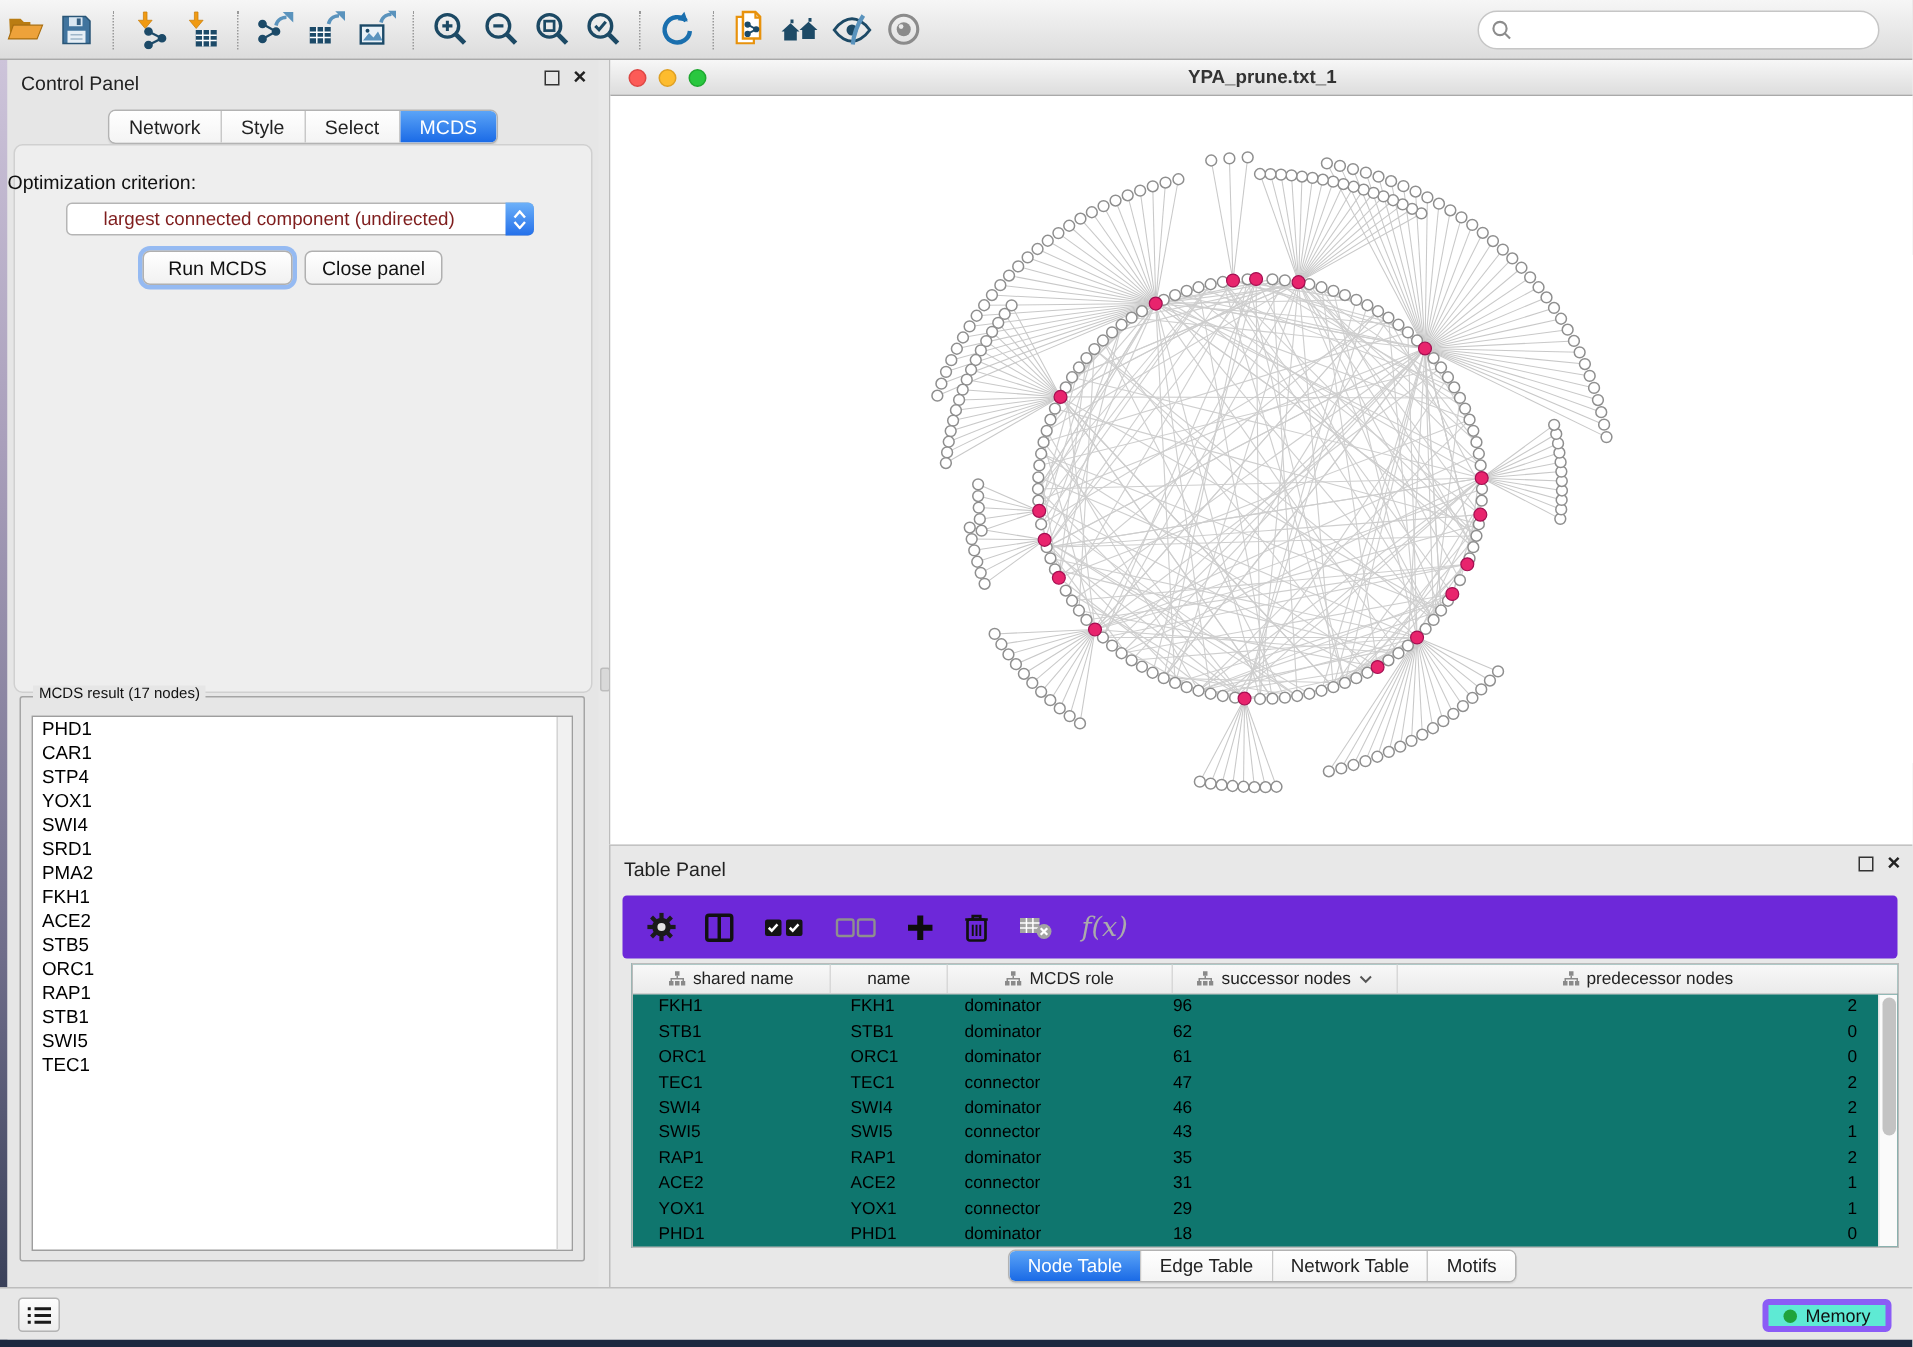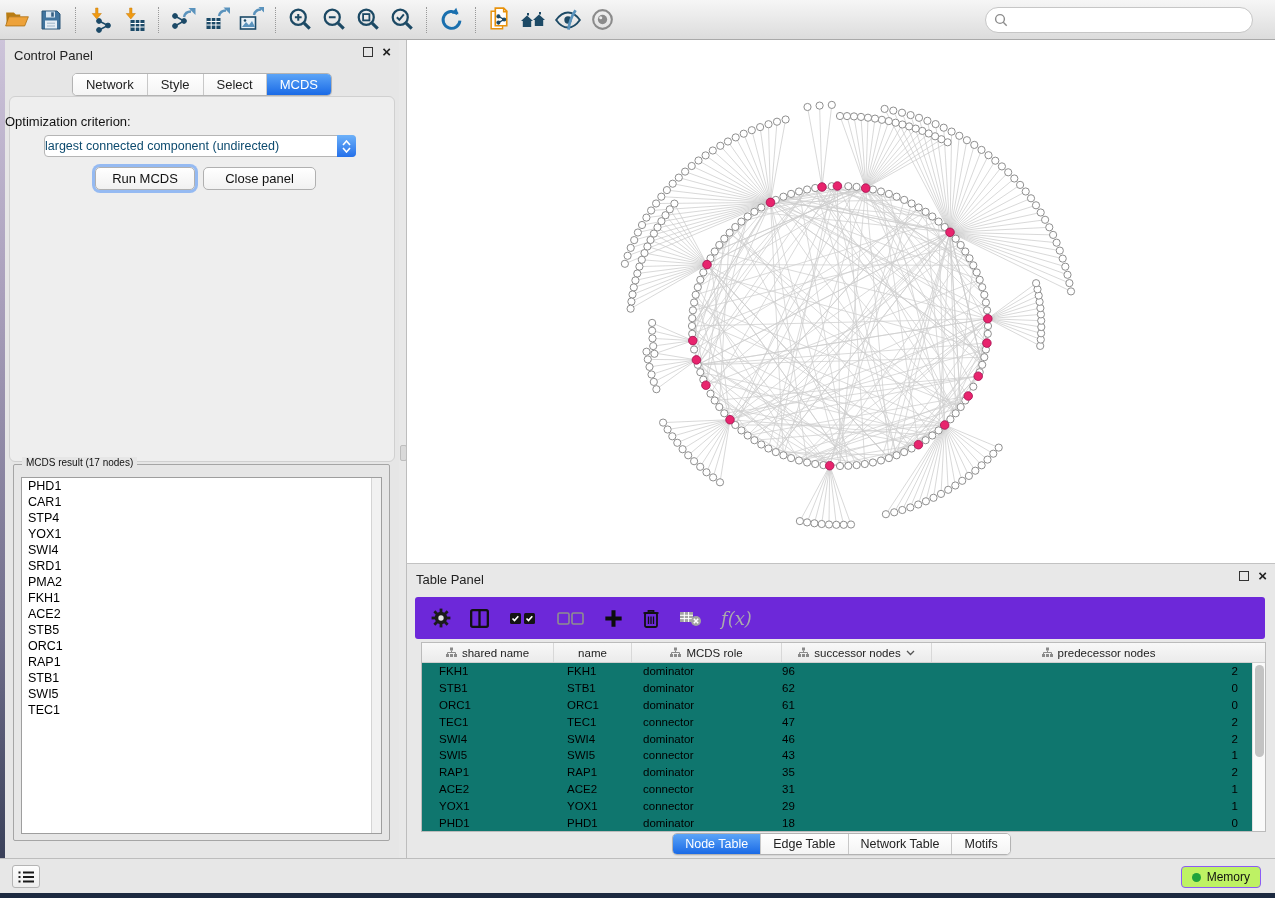--- a/index.html
+++ b/index.html
@@ -37,30 +37,30 @@
     border-right:1px solid #c8c8c8; white-space:nowrap; }
   .seg-item:last-child { border-right:none; }
   .seg-item.active { background:linear-gradient(#5ba4f7,#1a6ae6); color:#fff; }
 
   .cp-tabs-wrap { position:absolute; left:0; top:33px; width:394px; text-align:center; }
   .cp-card { position:absolute; left:4px; top:56px; width:386px; height:366px;
     background:#eeeeee; border:1px solid #d0d0d0; border-radius:6px; }
   .opt-label { position:absolute; left:0; top:74px; width:394px; font-size:13px; color:#111; }
   .dropdown { position:absolute; left:39px; top:95px; width:312px; height:22px; background:#fff;
     border:1px solid #b5b5b5; border-radius:4px; display:flex; align-items:center; }
-  .dropdown .dd-text { flex:1; font-size:12.5px; padding-left:0; color:#0c4a6e; white-space:nowrap; overflow:hidden; }
+  .dropdown .dd-text { flex:1; font-size:12.5px; padding-left:24px; color:#7f1d1d; white-space:nowrap; overflow:hidden; }
   .dd-stepper { width:19px; height:22px; margin:-1px -1px -1px 0; border-radius:0 4px 4px 0;
     background:linear-gradient(#6db1f9,#2470ea); display:flex; flex-direction:column;
     align-items:center; justify-content:center; gap:1px; }
   .btn { position:absolute; height:23px; background:linear-gradient(#ffffff,#f1f1f1);
     border:1px solid #b0b0b0; border-radius:5px; font-size:13px; color:#111;
     display:flex; align-items:center; justify-content:center; }
   .btn.focus-ring { box-shadow:0 0 0 3px rgba(77,144,245,.55); }
   .run-btn { left:90px; top:127px; width:100px; }
-  .closepanel-btn { left:198px; top:127px; width:113px; }
+  .closepanel-btn { left:198px; top:127px; width:92px; }
 
   .mcds-fieldset { position:absolute; left:8px; top:424px; width:377px; height:377px;
     border:1px solid #a5a5a5; border-radius:2px; }
   .mcds-legend { position:absolute; left:8px; top:-8px; background:#e6e6e6; padding:0 4px; font-size:10px; color:#111; }
   .mcds-list { position:absolute; left:7px; top:12px; right:7px; bottom:6px; background:#fff;
     border:1px solid #9e9e9e; overflow:hidden; }
   .mcds-item { font-size:12.5px; line-height:16px; padding-left:6px; color:#000; }
   .mcds-scroll { position:absolute; right:0; top:0; bottom:0; width:10px; background:#f1f1f1; border-left:1px solid #d4d4d4; }
 
   
@@ -111,21 +111,21 @@
   .tp-tabs-wrap { position:absolute; left:0; top:269px; width:869px; text-align:center; }
   .tp-tabs-wrap .seg-item { font-size:12.5px; padding:3px 12px; }
 
   
   .status-bar { position:absolute; left:0; top:858px; width:1275px; height:35px;
     background:#e7e7e7; border-top:1px solid #bdbdbd; }
   .list-btn { position:absolute; left:12px; top:6px; width:28px; height:23px;
     background:linear-gradient(#fdfdfd,#ededed); border:1px solid #b4b4b4; border-radius:3px;
     display:flex; align-items:center; justify-content:center; }
   .memory-btn { position:absolute; right:14px; top:7px; height:22px; padding:0 10px;
-    background:#bef264; border:1px solid #8b5cf6; border-radius:4px;
+    background:#5eead4; border:4px solid #8b5cf6; border-radius:4px;
     display:flex; align-items:center; gap:6px; font-size:12px; color:#111; }
   .memory-dot { width:9px; height:9px; border-radius:50%; background:#1fa33c; }
 </style>
 </head>
 <body>
 
 <div class="desk-left"></div>
 <div class="desk-bottom"></div>
 
 <header class="toolbar">
@@ -323,20 +323,26 @@
         <div class="mcds-item">TEC1</div>
         <div class="mcds-scroll"></div>
       </div>
   </div>
 </aside>
 
 <div class="grip-v"></div>
 <div class="grip-h"></div>
 
 <section class="network-window">
+  <div class="net-titlebar">
+    <span class="traffic t-red"></span>
+    <span class="traffic t-yellow"></span>
+    <span class="traffic t-green"></span>
+    <div class="net-title">YPA_prune.txt_1</div>
+  </div>
   <div class="net-canvas">
     <svg id="graph" width="869" height="499" viewBox="0 0 869 499">
         <g stroke="#9a9a9a" stroke-width="0.75" opacity="0.48">
           <line x1="363.5" y1="138.4" x2="580.1" y2="246.3"></line>
           <line x1="363.5" y1="138.4" x2="572.7" y2="215.8"></line>
           <line x1="363.5" y1="138.4" x2="577.3" y2="293.2"></line>
           <line x1="363.5" y1="138.4" x2="376.4" y2="391.3"></line>
           <line x1="363.5" y1="138.4" x2="285.0" y2="262.0"></line>
           <line x1="363.5" y1="138.4" x2="317.3" y2="174.7"></line>
           <line x1="363.5" y1="138.4" x2="290.8" y2="223.2"></line>

